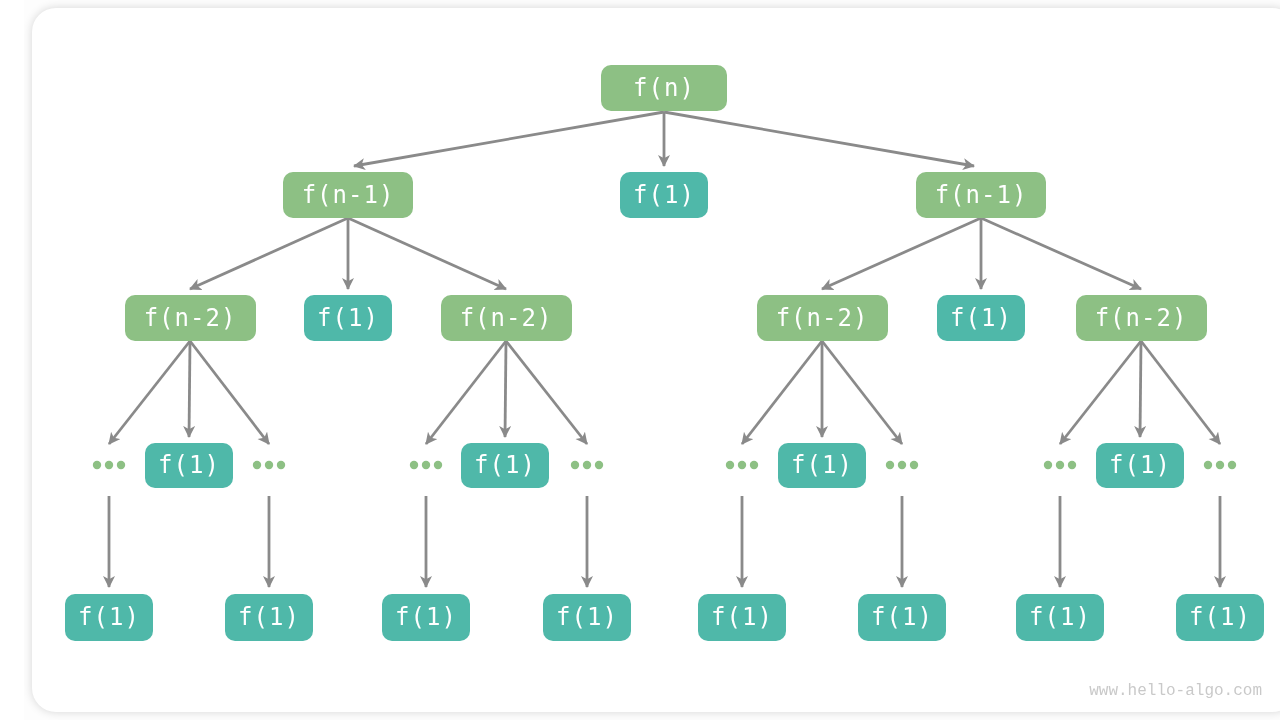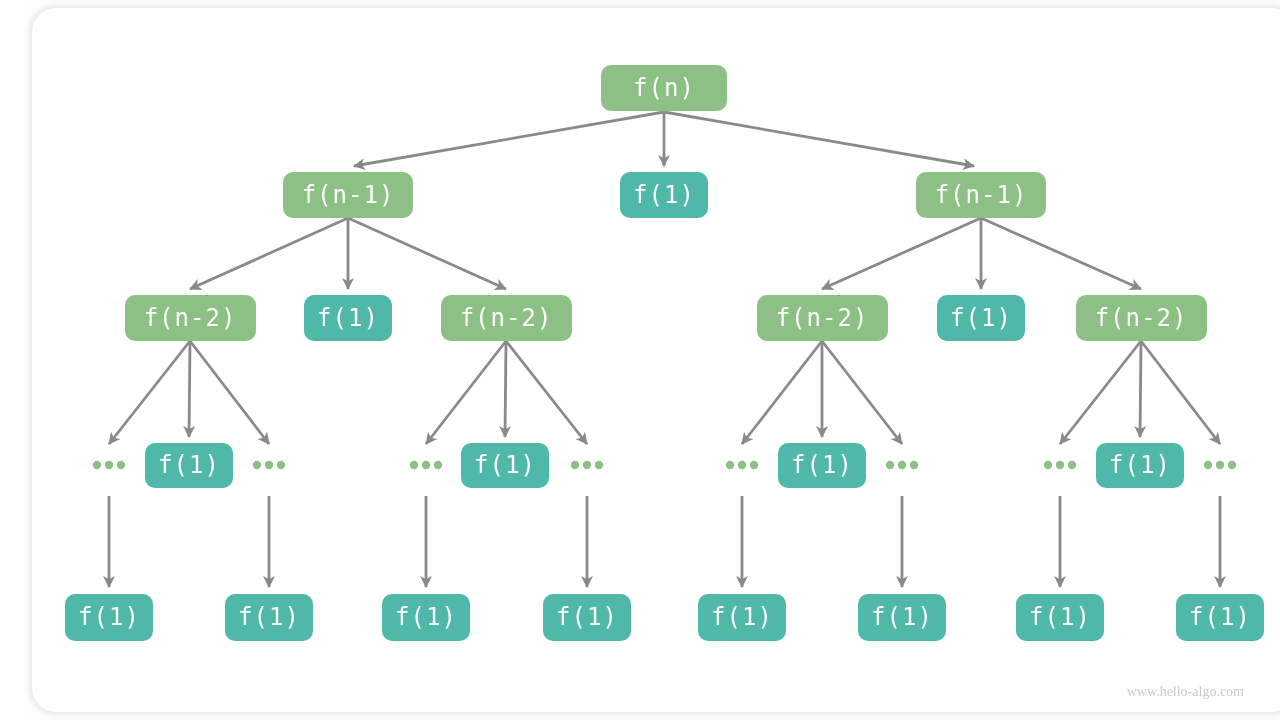--- a/index.html
+++ b/index.html
@@ -4,22 +4,22 @@
 <style>
   html,body{margin:0;padding:0;background:#ffffff;}
   .stage{position:relative;width:1280px;height:720px;background:#fdfdfd;overflow:hidden;
          font-family:"DejaVu Sans Mono","Liberation Mono",monospace;margin-left:24px;}
   .card{position:absolute;left:8px;top:8px;right:8px;bottom:8px;background:#ffffff;
         border-radius:24px;box-shadow:0 0 10px rgba(0,0,0,0.16);}
   svg.edges{position:absolute;left:0;top:0;width:1280px;height:720px;pointer-events:none;}
   .node{position:absolute;display:flex;align-items:center;justify-content:center;
         color:#ffffff;font-size:24px;letter-spacing:1px;border-radius:10px;
         font-family:"DejaVu Sans Mono","Liberation Mono",monospace;white-space:nowrap;}
-  .watermark{position:absolute;right:60px;bottom:20px;font-size:14px;letter-spacing:0px;
-             color:#c9c9c9;font-family:Liberation Serif, serif;}
+  .watermark{position:absolute;right:42px;bottom:20px;font-size:16px;letter-spacing:0px;
+             color:#c9c9c9;font-family:Liberation Mono, monospace;}
 </style>
 </head>
 <body>
 
 <div class="stage">
   <div class="card"></div>
 
   <svg class="edges" id="edges-svg" viewBox="0 0 1280 720" xmlns="http://www.w3.org/2000/svg">
     <defs>
       <marker id="ah" markerUnits="userSpaceOnUse" markerWidth="14" markerHeight="14" refX="11" refY="6" orient="auto">

